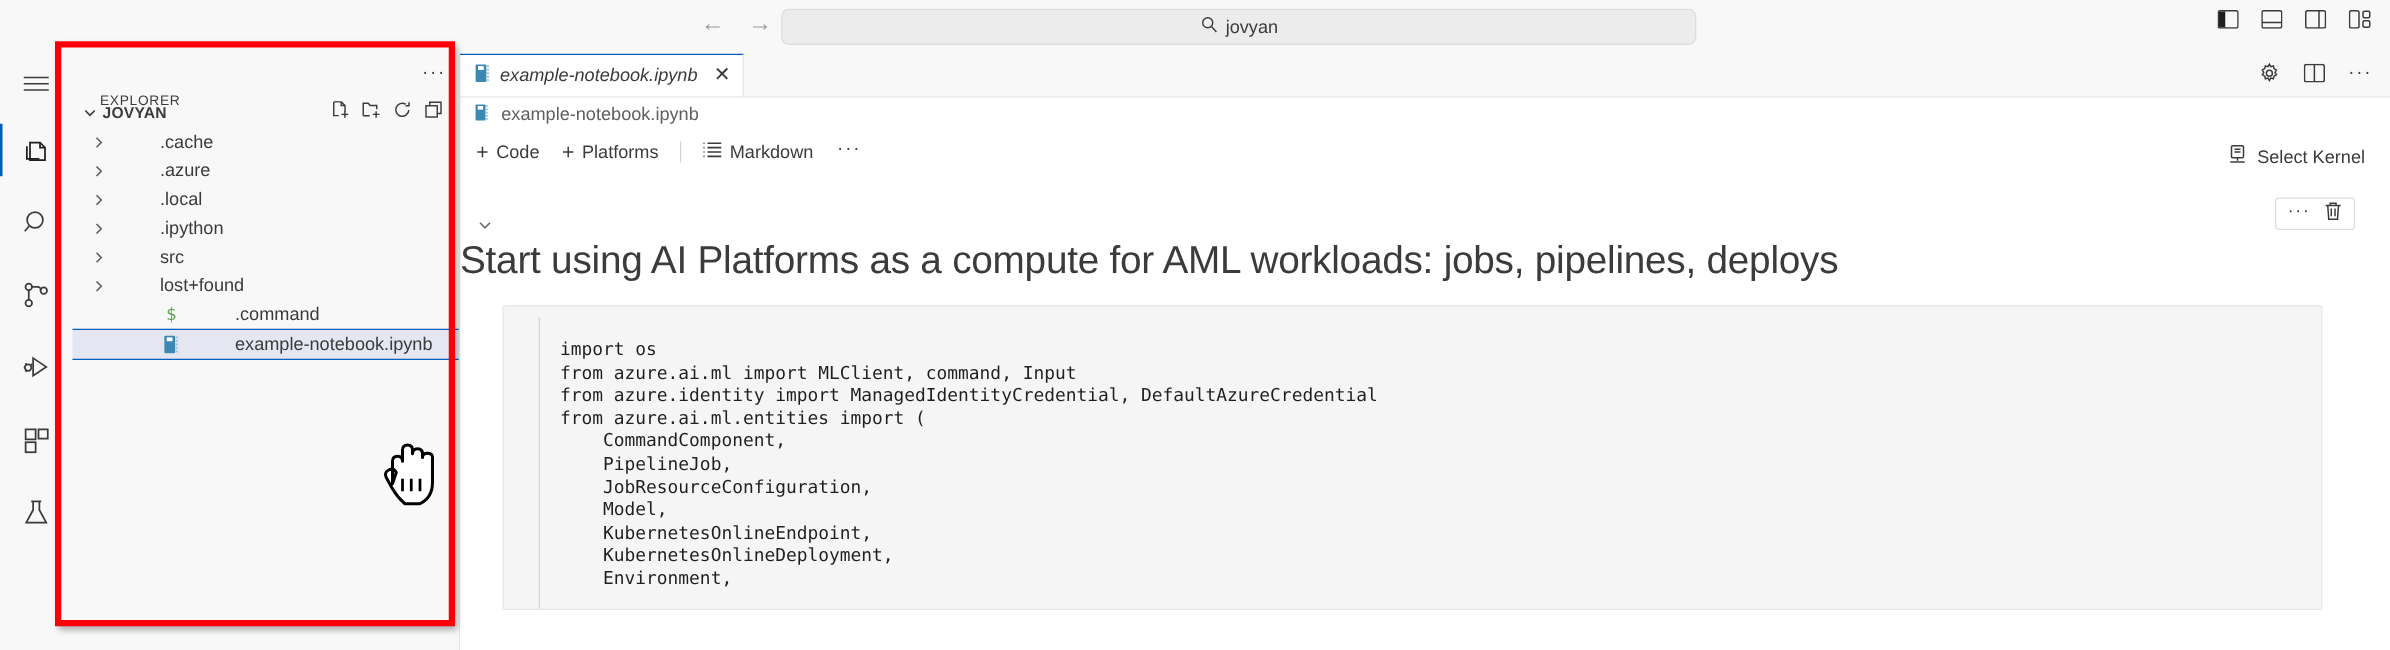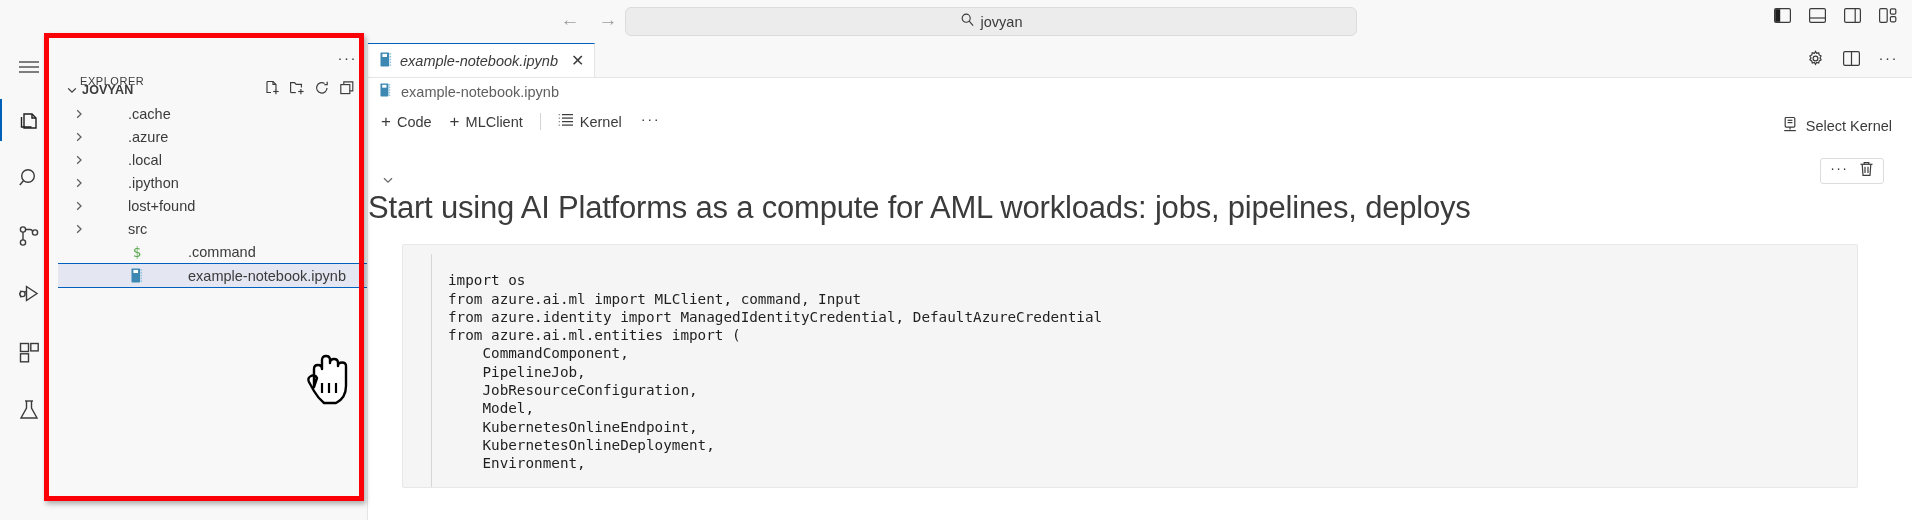--- a/index.html
+++ b/index.html
@@ -392,29 +392,29 @@
             </svg>
           </span>
           <span class="flabel">.ipython</span>
         </div>
         <div class="frow">
           <span class="rowchev">
             <svg width="14" height="14" viewBox="0 0 14 14" fill="none" stroke="#5f5f5f" stroke-width="1.3">
               <path d="M5.2 3.2 L9 7 L5.2 10.8"></path>
             </svg>
           </span>
-          <span class="flabel">lost+found</span>
+          <span class="flabel">src</span>
         </div>
         <div class="frow">
           <span class="rowchev">
             <svg width="14" height="14" viewBox="0 0 14 14" fill="none" stroke="#5f5f5f" stroke-width="1.3">
               <path d="M5.2 3.2 L9 7 L5.2 10.8"></path>
             </svg>
           </span>
-          <span class="flabel">src</span>
+          <span class="flabel">lost+found</span>
         </div>
         <div class="frow">
           <span class="rowchev"></span>
           <span class="ficon">
             <span style="color:#5aa84f;font-size:14px;font-family:'DejaVu Sans Mono',monospace;">$</span>
           </span>
           <span class="flabel">.command</span>
         </div>
         <div class="frow selected">
           <span class="rowchev"></span>
@@ -484,37 +484,37 @@
       <span>example-notebook.ipynb</span>
     </div>
 
     <div class="nb-toolbar">
       <div class="tb-btn">
         <span style="font-size:17px;color:#3b3b3b;">+</span>
         <span>Code</span>
       </div>
       <div class="tb-btn">
         <span style="font-size:17px;color:#3b3b3b;">+</span>
-        <span>MLClient</span>
+        <span>Platforms</span>
       </div>
       <div class="tb-sep"></div>
       <div class="tb-btn">
         <span>
           <svg width="16" height="14" viewBox="0 0 16 14" stroke="#3b3b3b" stroke-width="1.25">
             <line x1="4" y1="1.6" x2="15" y2="1.6"></line>
               <line x1="4" y1="5.1" x2="15" y2="5.1"></line>
             <line x1="4" y1="8.6" x2="15" y2="8.6"></line>
               <line x1="4" y1="12.1" x2="15" y2="12.1"></line>
             <line x1="0.8" y1="1.6" x2="1.6" y2="1.6"></line>
               <line x1="0.8" y1="5.1" x2="1.6" y2="5.1"></line>
             <line x1="0.8" y1="8.6" x2="1.6" y2="8.6"></line>
               <line x1="0.8" y1="12.1" x2="1.6" y2="12.1"></line>
           </svg>
         </span>
-        <span>Kernel</span>
+        <span>Markdown</span>
       </div>
       <span class="tb-dots2">···</span>
 
       <div class="kernel">
         <span>
           <svg width="16" height="17" viewBox="0 0 16 17" fill="none" stroke="#3b3b3b" stroke-width="1.2">
             <rect x="3.2" y="1.5" width="9.6" height="9.6" rx="1"></rect>
             <line x1="5.6" y1="4.3" x2="10.4" y2="4.3"></line>
               <line x1="5.6" y1="6.6" x2="10.4" y2="6.6"></line>
             <line x1="8" y1="11.1" x2="8" y2="13.5"></line>

